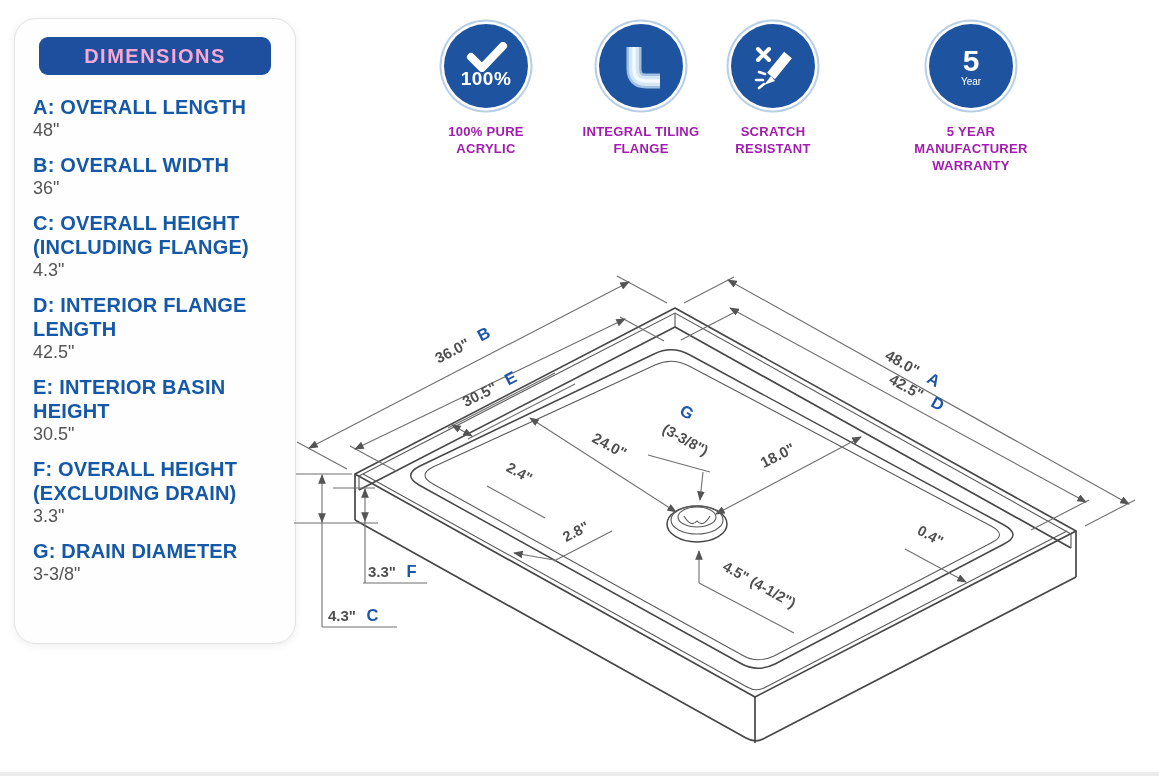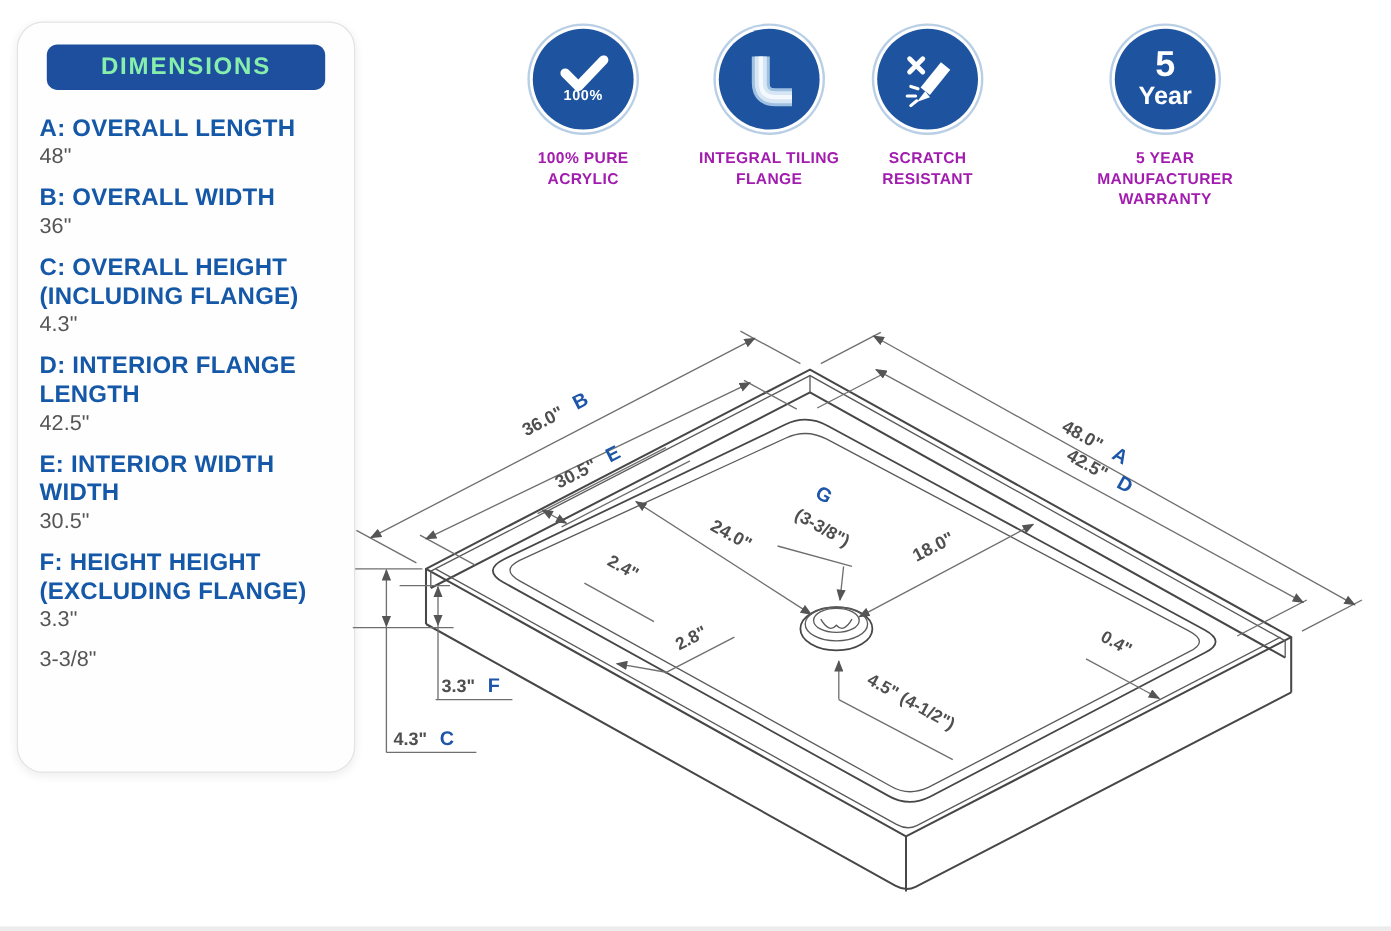--- a/index.html
+++ b/index.html
@@ -9,44 +9,44 @@
   }
   
   .dim-panel{
     position:absolute;left:14px;top:18px;width:282px;height:626px;
     background:#fefefe;border:1px solid #e3e3e3;border-radius:22px;
     box-shadow:0 2px 8px rgba(0,0,0,.07);
     padding:16px 18px;box-sizing:border-box;
   }
   .dim-header{
     background:#1d4f9e;border-radius:9px;height:38px;line-height:38px;
-    text-align:center;color:#86efac;font-size:20px;font-weight:bold;
+    text-align:center;color:#f9a8d4;font-size:20px;font-weight:bold;
     letter-spacing:1.5px;margin:2px 6px 20px 6px;
   }
   .dim-item{margin-bottom:12px;}
   .dim-label{
     color:#1558a8;font-weight:bold;font-size:20px;line-height:1.2;
     letter-spacing:.2px;
   }
   .dim-value{color:#555;font-size:18px;font-weight:500;margin-top:1px;}
   
   .badge{position:absolute;top:20px;width:160px;text-align:center;}
   .badge-circle{
     width:84px;height:84px;border-radius:50%;margin:4px auto 0 auto;
     background:#1e549f;display:flex;flex-direction:column;
     align-items:center;justify-content:center;
     box-shadow:0 0 0 2.5px #ffffff, 0 0 0 4.5px #b9cfe6;
   }
   .badge-label{
     margin:16px auto 0 auto;color:#a21caf;font-size:13px;font-weight:bold;
     line-height:1.3;letter-spacing:.3px;
   }
-  .icon-100{color:#fff;font-weight:bold;font-size:12px;letter-spacing:.5px;margin-top:-4px;}
+  .icon-100{color:#fff;font-weight:bold;font-size:19px;letter-spacing:.5px;margin-top:-4px;}
   .icon-5{color:#fff;font-weight:bold;font-size:30px;line-height:1;}
-  .icon-year{color:#fff;font-weight:bold;font-size:21px;line-height:1.1;}
+  .icon-year{color:#fff;font-weight:normal;font-size:10px;line-height:1.1;}
   
   .drawing{position:absolute;left:0;top:0;}
   .main-line{stroke:#474747;stroke-width:1.7;fill:none;stroke-linejoin:round;}
   .thin-line{stroke:#5a5a5a;stroke-width:1.1;fill:none;}
   .dim-line{stroke:#6f6f6f;stroke-width:1.1;fill:none;}
   .dnum{font-family:"Liberation Sans",sans-serif;font-weight:bold;font-size:15px;fill:#4f4f4f;}
   .dnum-sm{font-family:"Liberation Sans",sans-serif;font-weight:bold;font-size:14.5px;fill:#4f4f4f;}
   .dltr{font-family:"Liberation Sans",sans-serif;font-weight:bold;font-size:16.5px;fill:#1d56a8;}
   .page-edge{position:absolute;left:0;bottom:0;width:100%;height:4px;background:#ececec;}
 </style>
@@ -66,28 +66,29 @@
   </div>
   <div class="dim-item">
     <div class="dim-label">C: OVERALL HEIGHT (INCLUDING FLANGE)</div>
     <div class="dim-value">4.3"</div>
   </div>
   <div class="dim-item">
     <div class="dim-label">D: INTERIOR FLANGE LENGTH</div>
     <div class="dim-value">42.5"</div>
   </div>
   <div class="dim-item">
-    <div class="dim-label">E: INTERIOR WIDTH WIDTH</div>
+    <div class="dim-label">E: INTERIOR BASIN HEIGHT</div>
     <div class="dim-value">30.5"</div>
   </div>
   <div class="dim-item">
-    <div class="dim-label">F: HEIGHT HEIGHT (EXCLUDING FLANGE)</div>
+    <div class="dim-label">F: OVERALL HEIGHT (EXCLUDING DRAIN)</div>
     <div class="dim-value">3.3"</div>
   </div>
   <div class="dim-item">
+    <div class="dim-label">G: DRAIN DIAMETER</div>
     <div class="dim-value">3-3/8"</div>
   </div>
 </div>
 
 <div class="badge" style="left:406px;">
   <div class="badge-circle">
     <svg width="46" height="30" viewBox="0 0 46 30">
       <path d="M8,15 L19,26 L40,4" stroke="#ffffff" stroke-width="8" fill="none" stroke-linecap="round" stroke-linejoin="round"></path>
     </svg>
     <div class="icon-100">100%</div>

